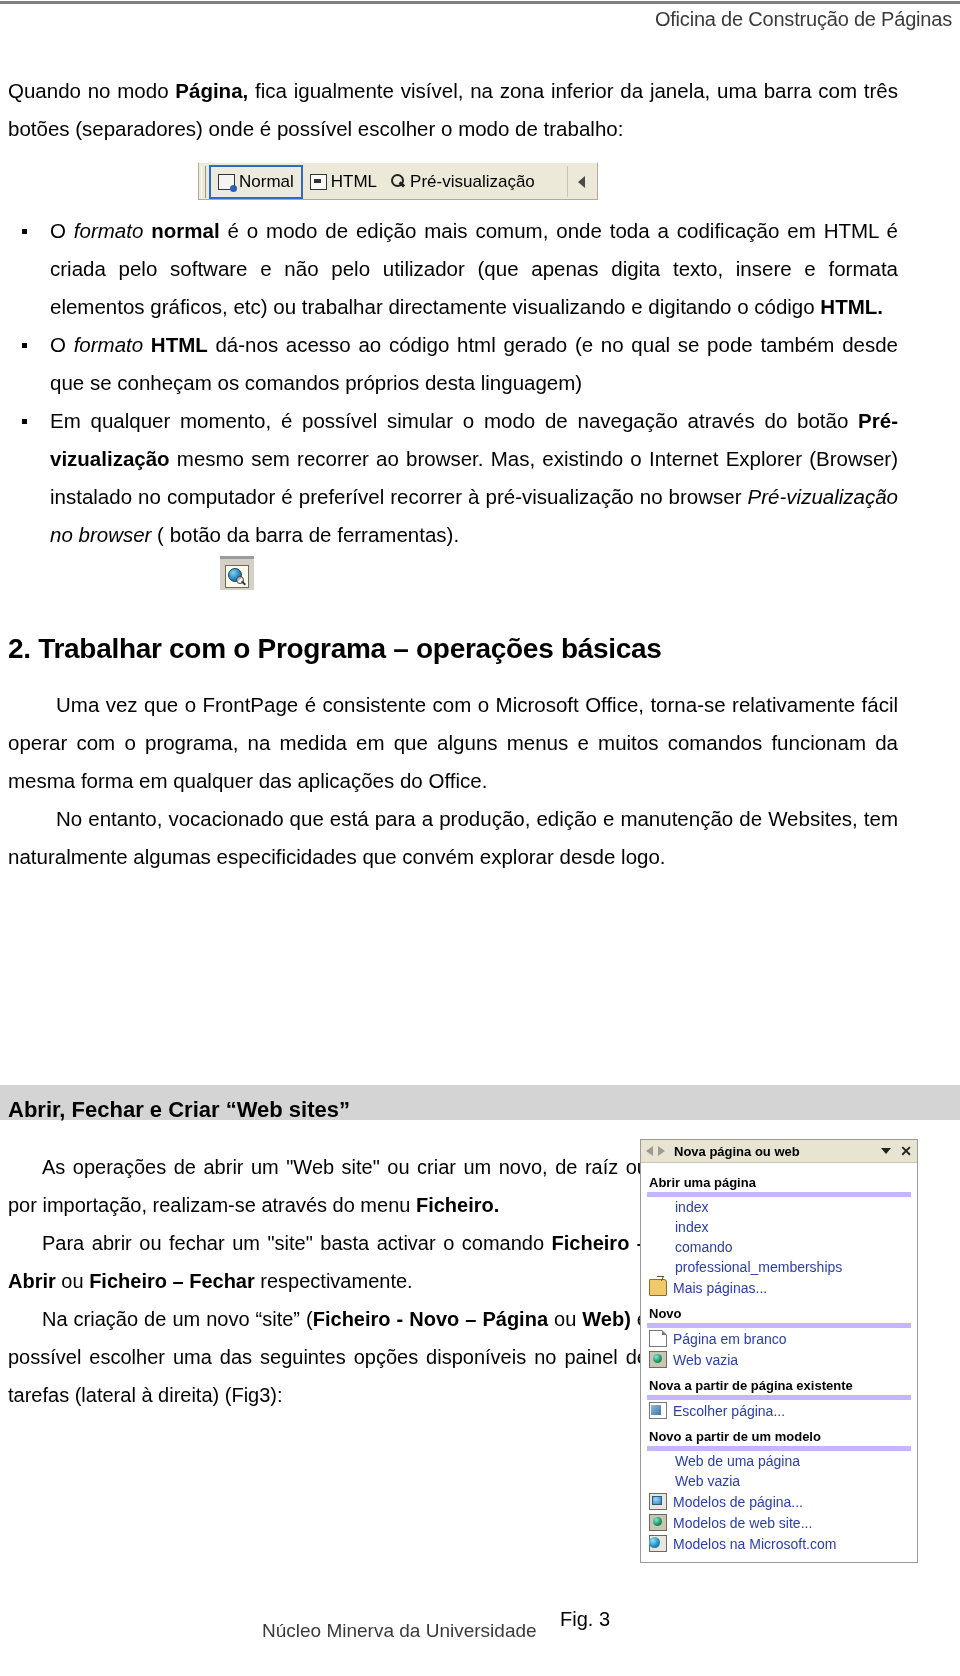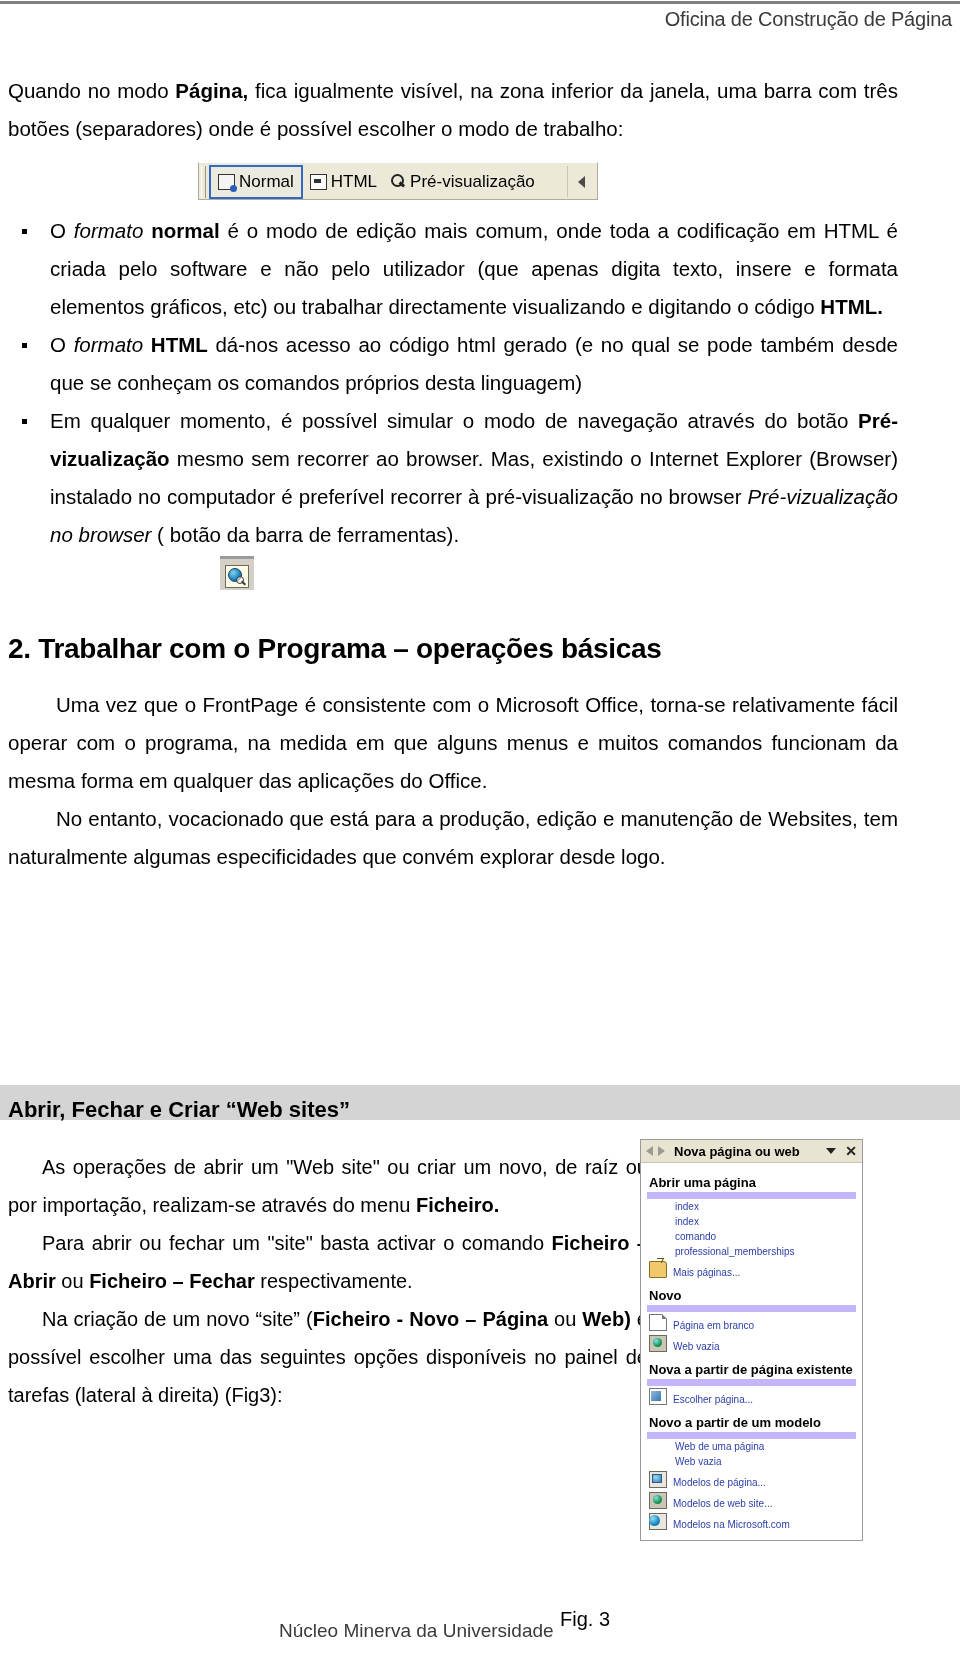--- a/index.html
+++ b/index.html
@@ -281,21 +281,21 @@
     margin: 0;
     text-align: justify;
   }
   .lower p.ind { text-indent: 34px; }
 
   
   .taskpane {
     position: absolute;
     left: 640px;
     top: 1139px;
-    width: 223px;
+    width: 278px;
     background: #ffffff;
     border: 1px solid #9a9a9a;
     box-sizing: border-box;
     font-size: 12.5px;
     color: #1b1b9b;
   }
   .tp-title {
     height: 22px;
     background: #e8e4d2;
     display: flex;
@@ -330,32 +330,32 @@
     font-size: 14px;
     color: #222;
     font-weight: bold;
     line-height: 12px;
   }
   .tp-body { padding: 4px 6px 8px 6px; }
   .tp-group-head {
     font-weight: bold;
     color: #000;
     font-size: 13px;
-    border-bottom: 7px solid #c4b5fd;
+    border-bottom: 5px solid #c4b5fd;
     padding: 3px 0 2px 2px;
     margin-top: 5px;
   }
   .tp-item {
     display: flex;
     align-items: flex-end;
     gap: 6px;
     padding: 2px 0 2px 2px;
     color: #2b3ea8;
     white-space: nowrap;
-    font-size: 10px;
+    font-size: 14px;
   }
   .tp-ico {
     width: 16px; height: 15px;
     position: relative;
     flex: 0 0 16px;
   }
   
   .ic-folder {
     background: #f0c96a;
     border: 1px solid #8a6c22;
@@ -439,40 +439,40 @@
 
   
   .footer {
     position: absolute;
     left: 0;
     top: 1620px;
     width: 960px;
   }
   .footer .fleft {
     position: absolute;
-    left: 279px;
+    left: 262px;
     top: 0;
     font-size: 19px;
     color: #3a3a3a;
     white-space: nowrap;
   }
   .footer .fig {
     position: absolute;
     left: 560px;
     top: -12px;
     font-size: 20px;
     color: #000;
   }
 </style>
 </head>
 <body>
 
 <div class="page-header">
   <div class="header-rule"></div>
-  <div class="header-line2">Oficina de Construção de Página</div>
+  <div class="header-line2">Oficina de Construção de Páginas</div>
 </div>
 
 <div class="content">
 
   <p class="body"><span>Quando no modo </span><span class="b">Página,</span><span> fica igualmente visível, na zona inferior da janela, uma barra com três botões (separadores) onde é possível escolher o modo de trabalho:</span></p>
 
   <div class="viewbar-wrap">
     <div class="viewbar">
       <div class="grip"></div>
       <div class="tabs">

